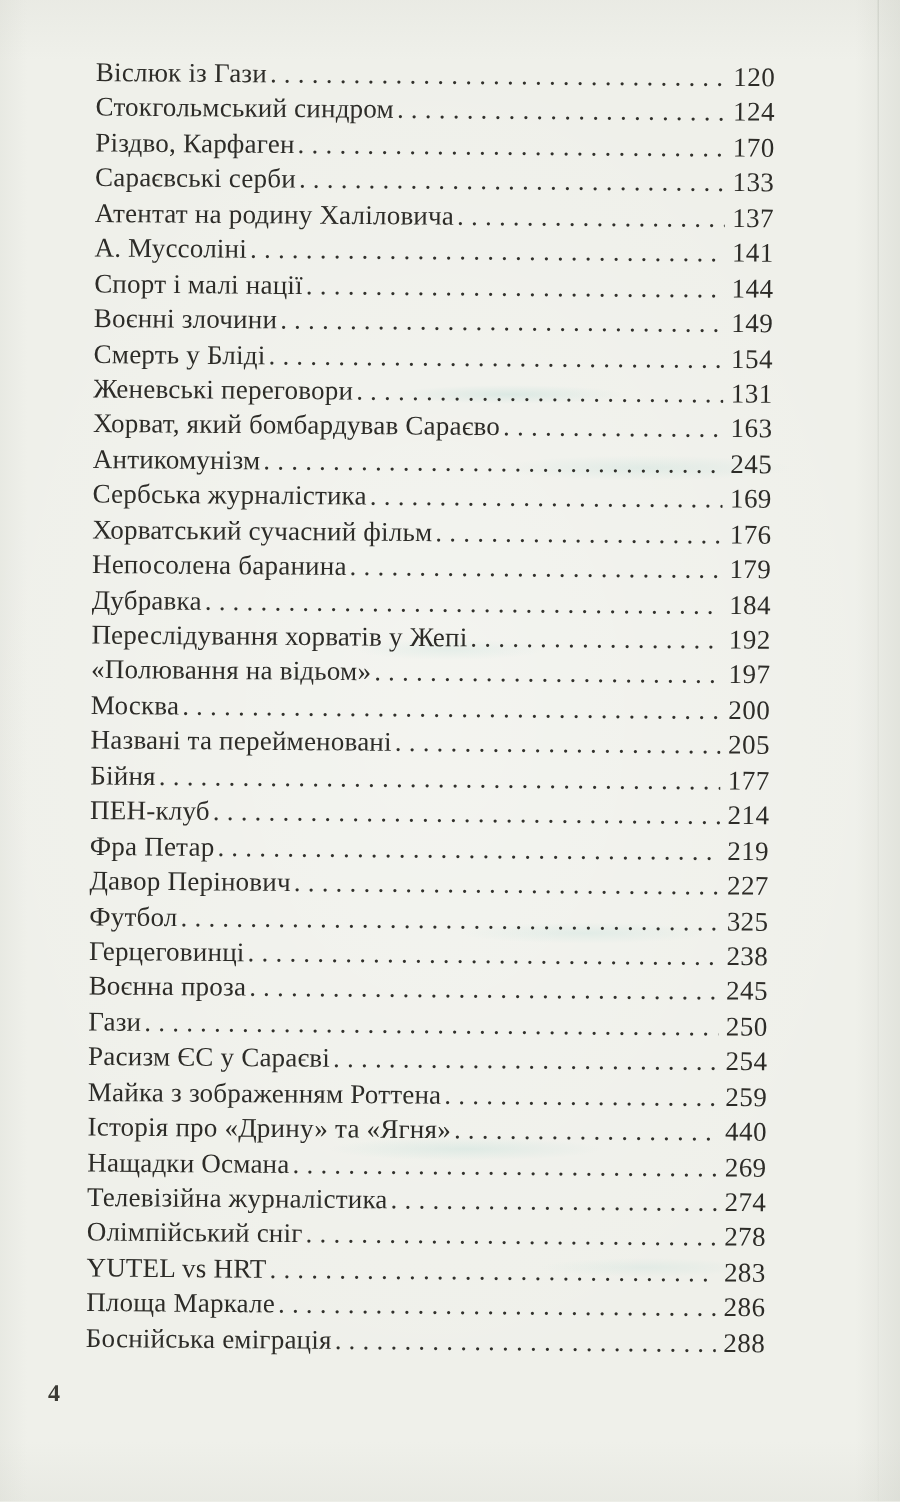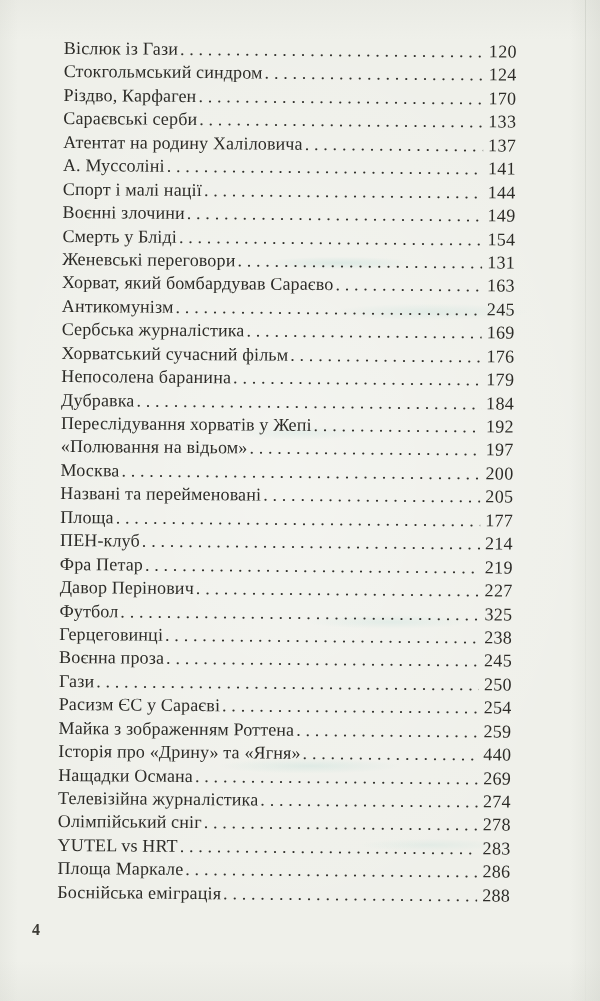--- a/index.html
+++ b/index.html
@@ -210,21 +210,21 @@
     <span class="toc-page">200</span>
   </div>
 
   <div class="toc-row">
     <span class="toc-title">Названі та перейменовані</span>
     <span class="toc-leader"></span>
     <span class="toc-page">205</span>
   </div>
 
   <div class="toc-row">
-    <span class="toc-title">Площа</span>
+    <span class="toc-title">Бійня</span>
     <span class="toc-leader"></span>
     <span class="toc-page">177</span>
   </div>
 
   <div class="toc-row">
     <span class="toc-title">ПЕН-клуб</span>
     <span class="toc-leader"></span>
     <span class="toc-page">214</span>
   </div>
 

